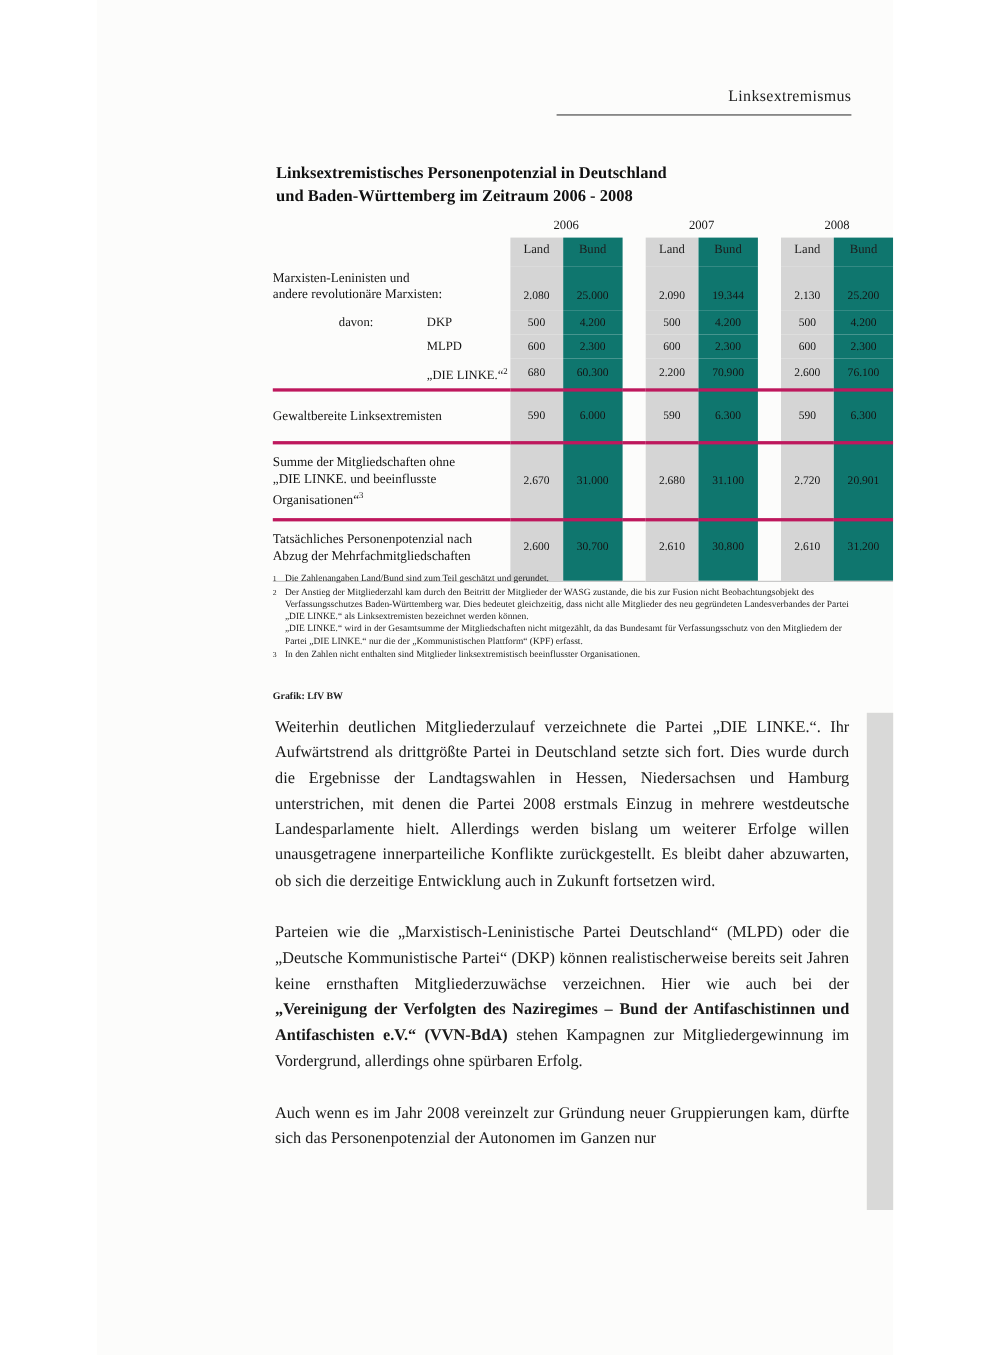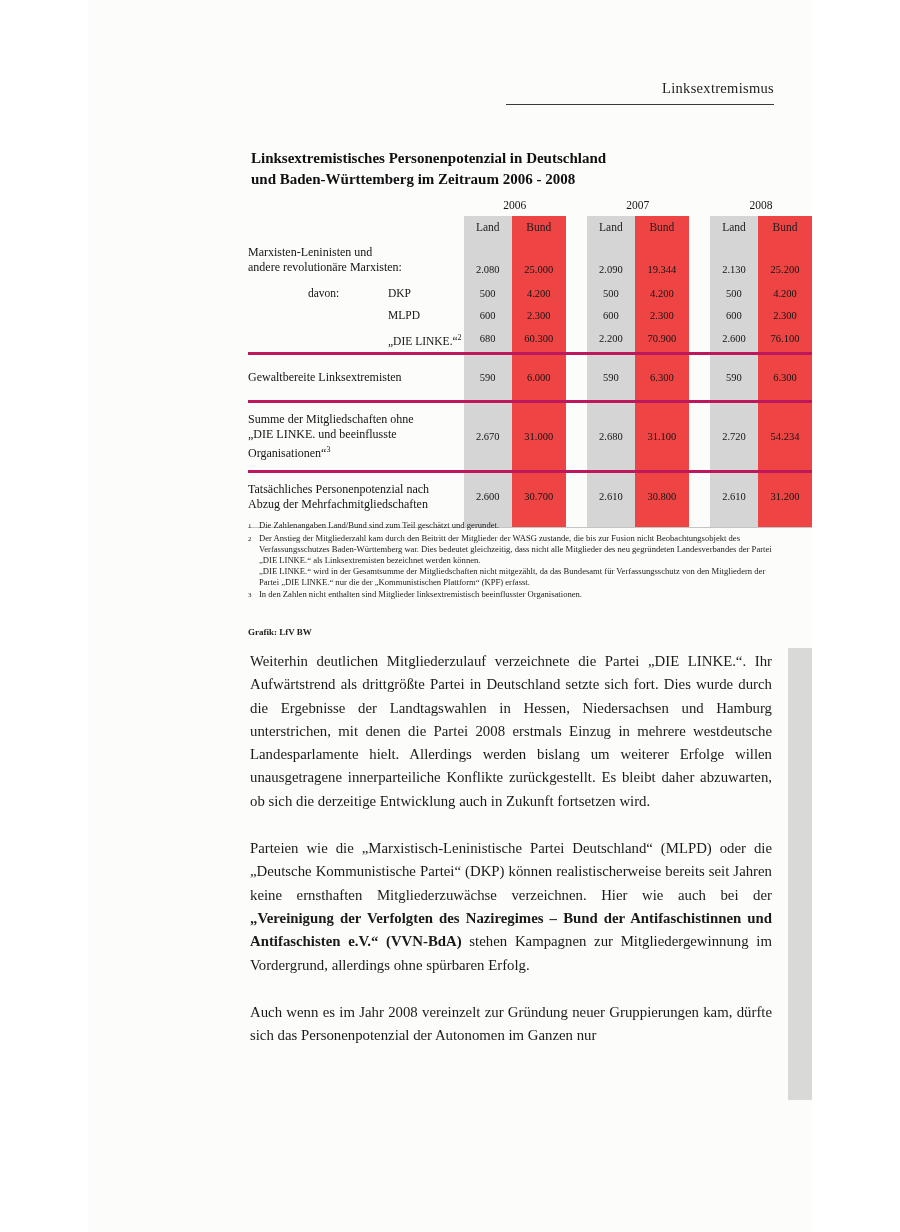--- a/index.html
+++ b/index.html
@@ -27,21 +27,21 @@
   
   .stats {
     position:absolute; left:160px; top:199px;
     border-collapse:collapse; table-layout:fixed; color:#141414;
   }
   .stats td { vertical-align:middle; }
   .c-label { width:237px; } .c-land { width:55px; } .c-bund { width:61px; } .c-gap { width:27px; }
   .stats .yr td { text-align:center; font-size:11.5px; padding:0 0 5px; }
   .stats .sub td.land, .stats .sub td.bund { text-align:center; font-size:11.5px; padding:5px 0 9px; color:#1d1d1d; }
   td.land { background:#d5d5d5; }
-  td.bund { background:#ef4444; }
+  td.bund { background:#0f766e; }
   td.gap  { background:transparent; }
   .num { text-align:center; font-size:10.5px; }
   .lbl { font-size:12px; line-height:15px; padding-right:4px; }
   tr.r0 td { padding-top:3px; padding-bottom:7px; }
   tr.r0 td.num { vertical-align:bottom; }
   tr.small td { padding:3.5px 0; }
   tr.small .lbl { font-size:11.5px; }
   .davon { display:inline-block; margin-left:60px; width:80px; }
   sup { font-size:8px; }
   tr.sep td { border-top:3px solid #be185d; }
@@ -203,21 +203,21 @@
         <div>Summe der Mitgliedschaften ohne</div>
         <div><span>„DIE LINKE. und beeinflusste Organisationen“</span><sup>3</sup></div>
       </td>
       <td class="land num">2.670</td>
       <td class="bund num">31.000</td>
       <td class="gap"></td>
       <td class="land num">2.680</td>
       <td class="bund num">31.100</td>
       <td class="gap"></td>
       <td class="land num">2.720</td>
-      <td class="bund num">54.234</td>
+      <td class="bund num">20.901</td>
     </tr>
 
     <tr class="sep last">
       <td class="lbl">
         <div>Tatsächliches Personenpotenzial nach</div>
         <div>Abzug der Mehrfachmitgliedschaften</div>
       </td>
       <td class="land num">2.600</td>
       <td class="bund num">30.700</td>
       <td class="gap"></td>

